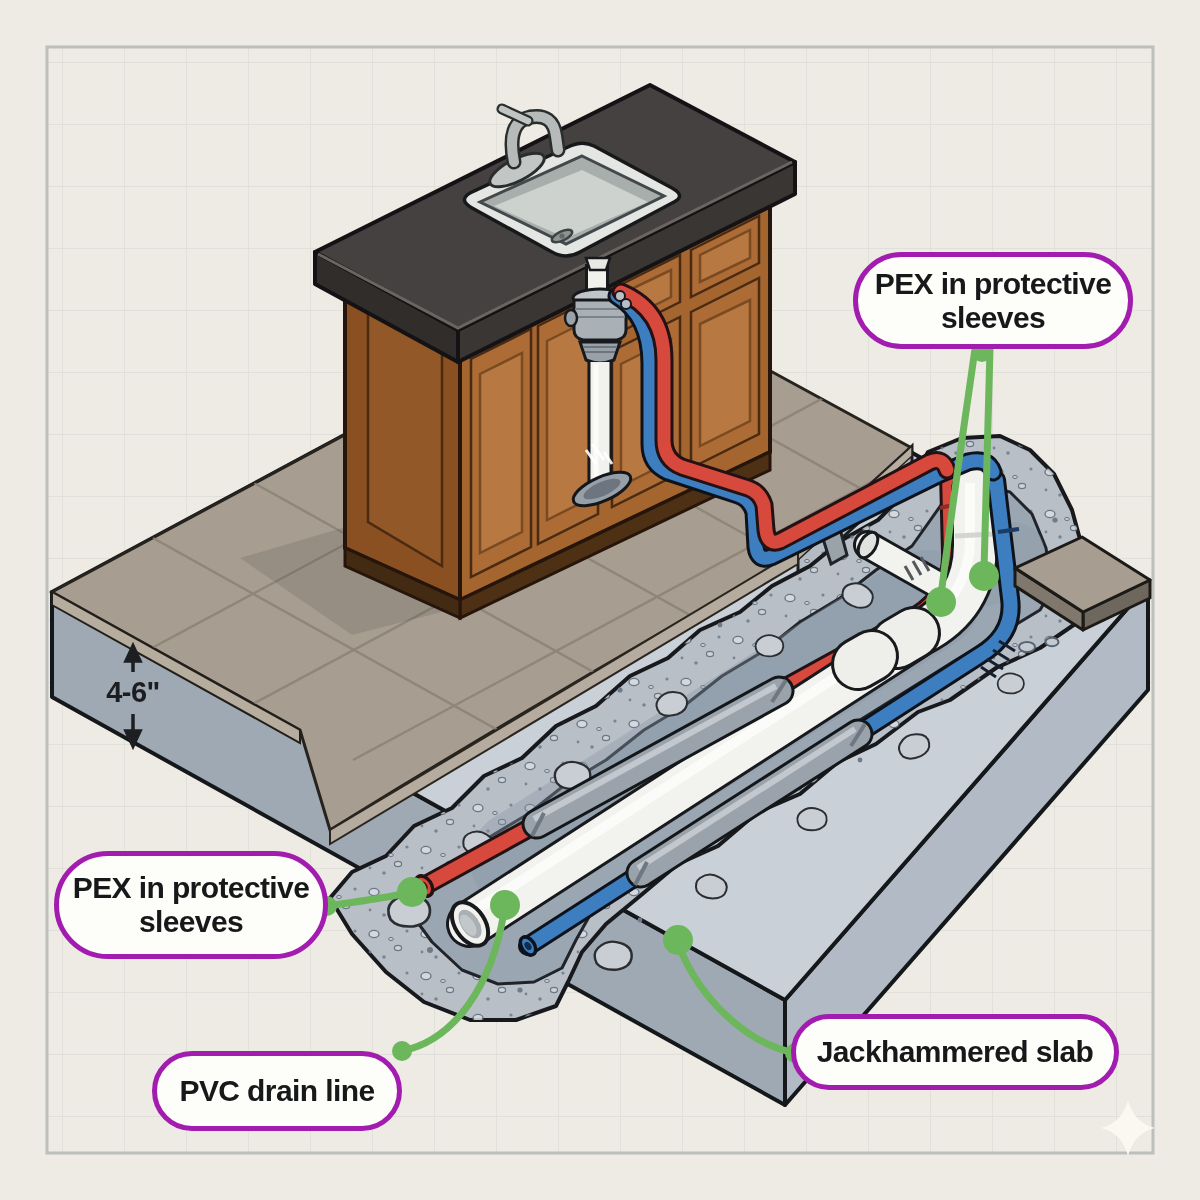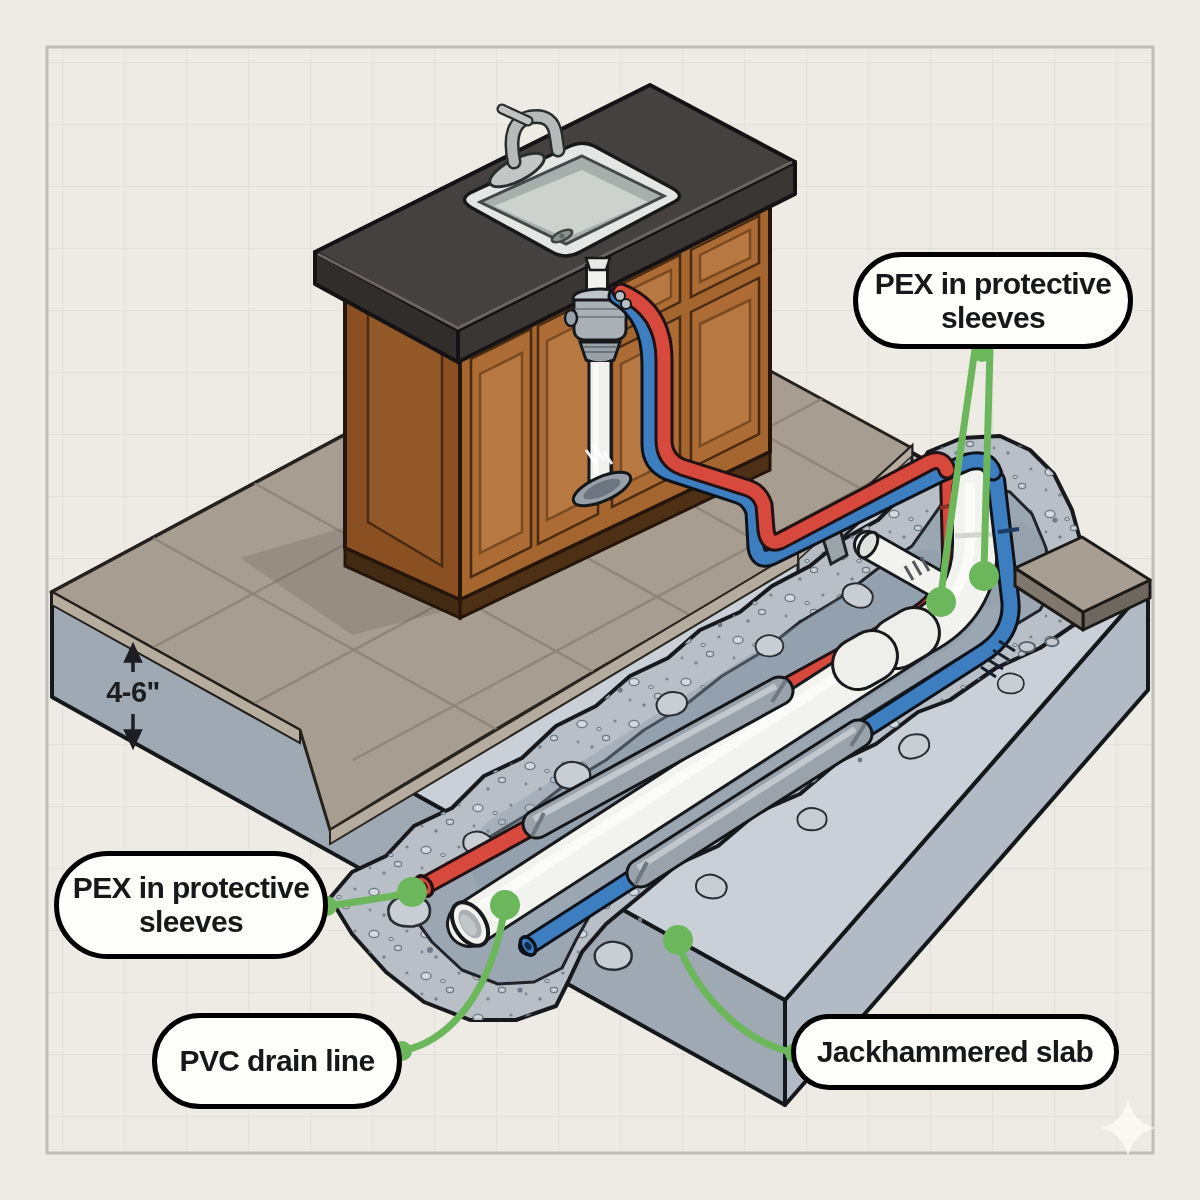--- a/index.html
+++ b/index.html
@@ -1,20 +1,20 @@
 <!DOCTYPE html>
 <html style="--accent-green: #6cb65c; --pex-red: #d7493c; --pex-blue: #3c7ec0; --pvc-white: #f2f2ef; --sleeve-gray: #9aa3ab; --concrete-top: #c9d0d8; --trench-floor: #9aa6b2; --rubble-gray: #b8bfc7; --tile-taupe: #a79d90; --wood-brown: #ad6c36; --countertop-gray: #454140; --paper: #edebe4;"><head>
 <meta charset="utf-8">
 <style>
   html,body{margin:0;padding:0;background:#edebe4;}
   .stage{position:relative;width:1200px;height:1200px;overflow:hidden;
          font-family:"Liberation Sans",sans-serif;}
   .stage svg{position:absolute;left:0;top:0;}
   .pill{position:absolute;display:flex;flex-direction:column;align-items:center;
-        justify-content:center;background:#fdfdfa;border:5px solid #000000;
+        justify-content:center;background:#fdfdfa;border:5px solid #a21caf;
         border-radius:999px;color:#17181a;font-weight:700;font-size:30px;
         line-height:1.12;letter-spacing:-0.6px;text-align:center;
         box-sizing:border-box;padding:4px 10px;}
   .pill span{display:block;white-space:nowrap;}
   .dim{position:absolute;color:#1b1d20;font-weight:700;font-size:29px;
        letter-spacing:-0.5px;text-align:center;}
 </style>
 </head>
 <body>
 
@@ -302,21 +302,21 @@
 <div class="pill" style="left:853px;top:252px;width:280px;height:97px;">
   <span>PEX in protective</span>
   <span>sleeves</span>
 </div>
 
 <div class="pill" style="left:54px;top:851px;width:274px;height:108px;">
   <span>PEX in protective</span>
   <span>sleeves</span>
 </div>
 
-<div class="pill" style="left:152px;top:1013px;width:250px;height:96px;">
+<div class="pill" style="left:152px;top:1051px;width:250px;height:80px;">
   <span>PVC drain line</span>
 </div>
 
 <div class="pill" style="left:791px;top:1014px;width:328px;height:76px;justify-content:center;">
   <span>Jackhammered slab</span>
 </div>
 
 <div class="dim" style="left:93px;top:676px;width:80px;">4-6"</div>
 
 </div>

